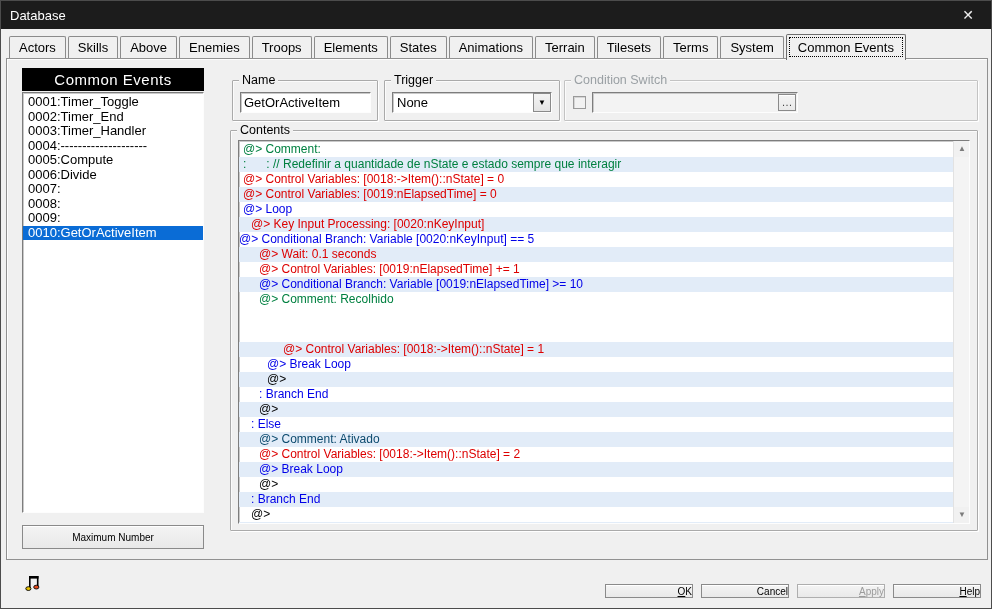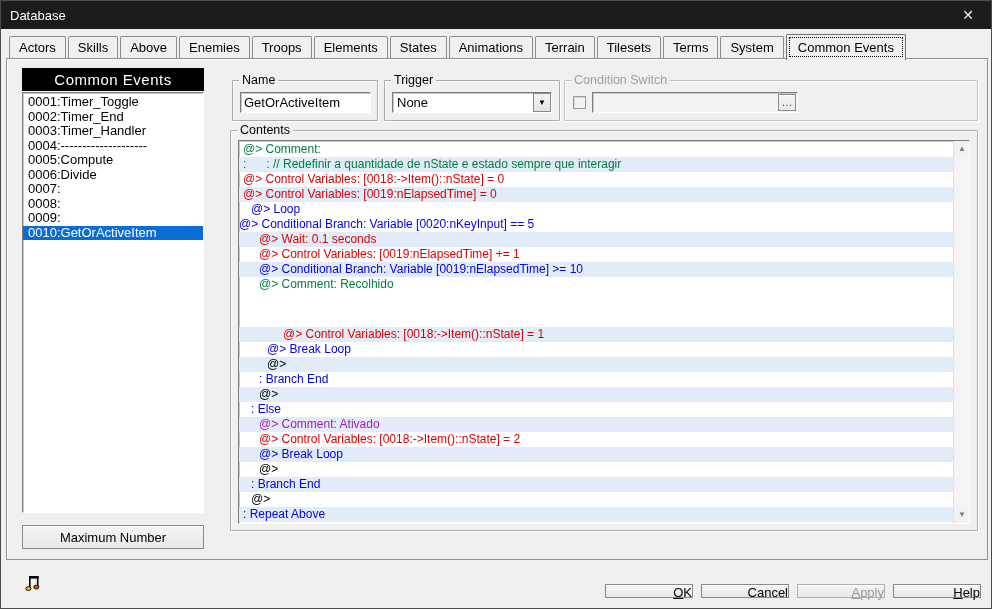--- a/index.html
+++ b/index.html
@@ -37,21 +37,21 @@
                   line-height:23px; letter-spacing:.5px; }
   .sunken { border:1px solid; border-color:#7d7d7d #fdfdfd #fdfdfd #7d7d7d;
             background:#fff; box-shadow:inset 1px 1px 0 #c9c9c9; }
   .listbox { position:absolute; left:15px; top:33px; width:182px; height:421px;
              overflow:hidden; padding-top:2px; }
   .list-item { height:14.5px; line-height:14.5px; padding-left:5px; font-size:13px;
                white-space:pre; }
   .list-item.selected { background:var(--selection,#0a6cd6); color:#fff; }
 
   .btn { border:1px solid #8a8a8a; background:linear-gradient(#f4f4f4,#e9e9e9);
-         font-family:inherit; font-size:13px; color:#000; text-align:center;
+         font-family:inherit; font-size:10px; color:#000; text-align:center;
          box-shadow:0 1px 0 #fff inset; }
   .btn.disabled { color:#9b9b9b; border-color:#aeaeae; }
   .max-btn { position:absolute; left:15px; top:466px; width:182px; height:24px; }
 
   
   .groupbox { position:absolute; border:1px solid #aaa; border-radius:1px;
               box-shadow:1px 1px 0 #fff, inset 1px 1px 0 rgba(255,255,255,.75); }
   .groupbox > .legend { position:absolute; top:-8px; left:6px; background:#f0f0f0;
                         padding:0 3px; font-size:12.5px; line-height:14px; }
   .groupbox.disabled { border-color:#c3c3c3; }
@@ -167,33 +167,34 @@
     </div>
 
     <div class="groupbox gb-contents">
       <span class="legend">Contents</span>
       <div class="code-area sunken">
         <div class="code-lines">
             <div class="code-line" style="color: rgb(0, 128, 64); padding-left: 4px;">@&gt; Comment:</div>
             <div class="code-line alt" style="color: rgb(0, 128, 64); padding-left: 4px;">:      : // Redefinir a quantidade de nState e estado sempre que interagir</div>
             <div class="code-line" style="color: rgb(221, 0, 0); padding-left: 4px;">@&gt; Control Variables: [0018:-&gt;Item()::nState] = 0</div>
             <div class="code-line alt" style="color: rgb(221, 0, 0); padding-left: 4px;">@&gt; Control Variables: [0019:nElapsedTime] = 0</div>
-            <div class="code-line" style="color: rgb(0, 0, 232); padding-left: 12px;">@&gt; Loop</div>
+            <div class="code-line" style="color: rgb(0, 0, 232); padding-left: 4px;">@&gt; Loop</div>
+            <div class="code-line alt" style="color: rgb(221, 0, 0); padding-left: 12px;">@&gt; Key Input Processing: [0020:nKeyInput]</div>
             <div class="code-line" style="color: rgb(0, 0, 232); ">@&gt; Conditional Branch: Variable [0020:nKeyInput] == 5</div>
             <div class="code-line alt" style="color: rgb(221, 0, 0); padding-left: 20px;">@&gt; Wait: 0.1 seconds</div>
             <div class="code-line" style="color: rgb(221, 0, 0); padding-left: 20px;">@&gt; Control Variables: [0019:nElapsedTime] += 1</div>
             <div class="code-line alt" style="color: rgb(0, 0, 232); padding-left: 20px;">@&gt; Conditional Branch: Variable [0019:nElapsedTime] &gt;= 10</div>
             <div class="code-line" style="color: rgb(0, 128, 64); padding-left: 20px;">@&gt; Comment: Recolhido</div>
             <div class="code-line alt" style="color: rgb(221, 0, 0); padding-left: 44px; margin-top: 35px;">@&gt; Control Variables: [0018:-&gt;Item()::nState] = 1</div>
             <div class="code-line" style="color: rgb(0, 0, 232); padding-left: 28px;">@&gt; Break Loop</div>
             <div class="code-line alt" style="color: rgb(0, 0, 0); padding-left: 28px;">@&gt;</div>
             <div class="code-line" style="color: rgb(0, 0, 232); padding-left: 20px;">: Branch End</div>
             <div class="code-line alt" style="color: rgb(0, 0, 0); padding-left: 20px;">@&gt;</div>
             <div class="code-line" style="color: rgb(0, 0, 232); padding-left: 12px;">: Else</div>
-            <div class="code-line alt" style="color: #a21caf; padding-left: 20px;">@&gt; Comment: Ativado</div>
+            <div class="code-line alt" style="color: #0c4a6e; padding-left: 20px;">@&gt; Comment: Ativado</div>
             <div class="code-line" style="color: rgb(221, 0, 0); padding-left: 20px;">@&gt; Control Variables: [0018:-&gt;Item()::nState] = 2</div>
             <div class="code-line alt" style="color: rgb(0, 0, 232); padding-left: 20px;">@&gt; Break Loop</div>
             <div class="code-line" style="color: rgb(0, 0, 0); padding-left: 20px;">@&gt;</div>
             <div class="code-line alt" style="color: rgb(0, 0, 232); padding-left: 12px;">: Branch End</div>
             <div class="code-line" style="color: rgb(0, 0, 0); padding-left: 12px;">@&gt;</div>
             <div class="code-line alt" style="color: rgb(0, 0, 232); padding-left: 4px;">: Repeat Above</div>
             <div class="code-line" style="color: rgb(0, 0, 0); padding-left: 4px;">@&gt;</div>
           </div>
         <div class="scrollbar">
           <button class="scroll-btn up"><span>▲</span></button>

